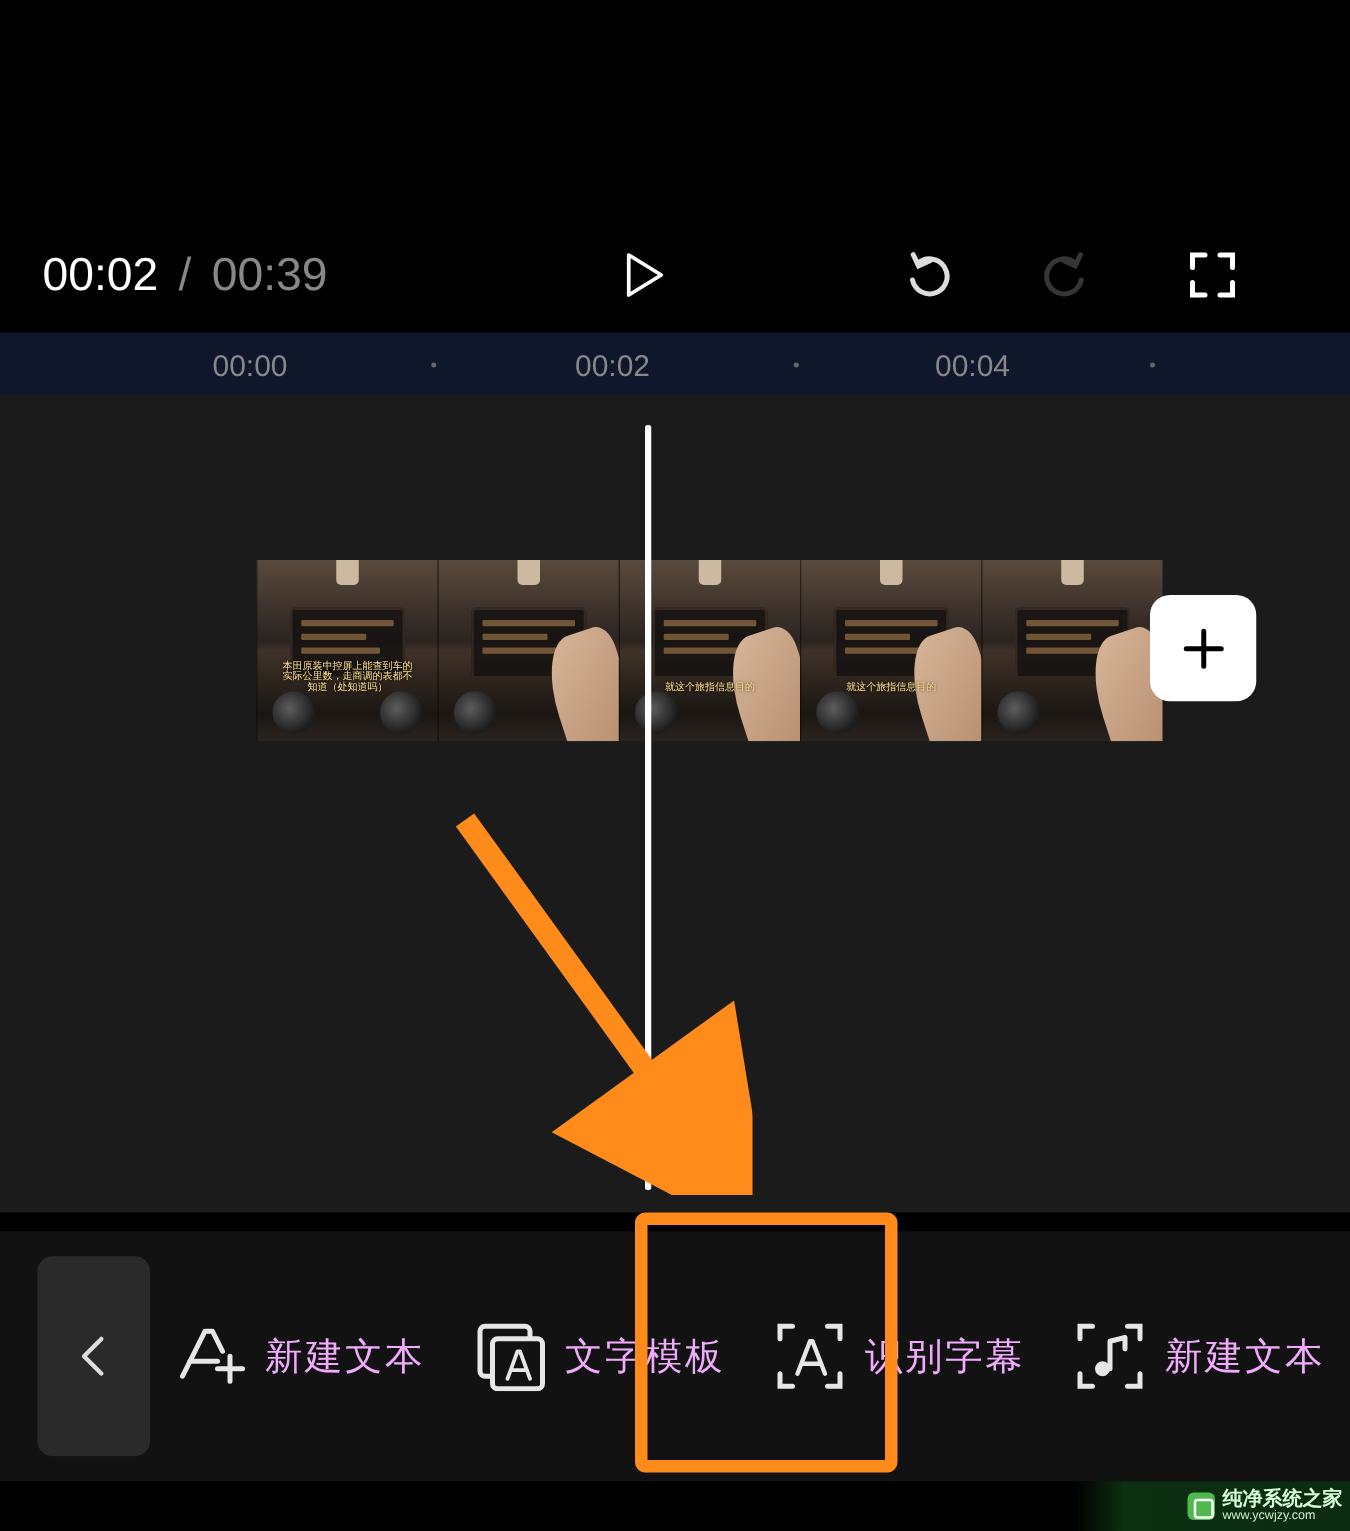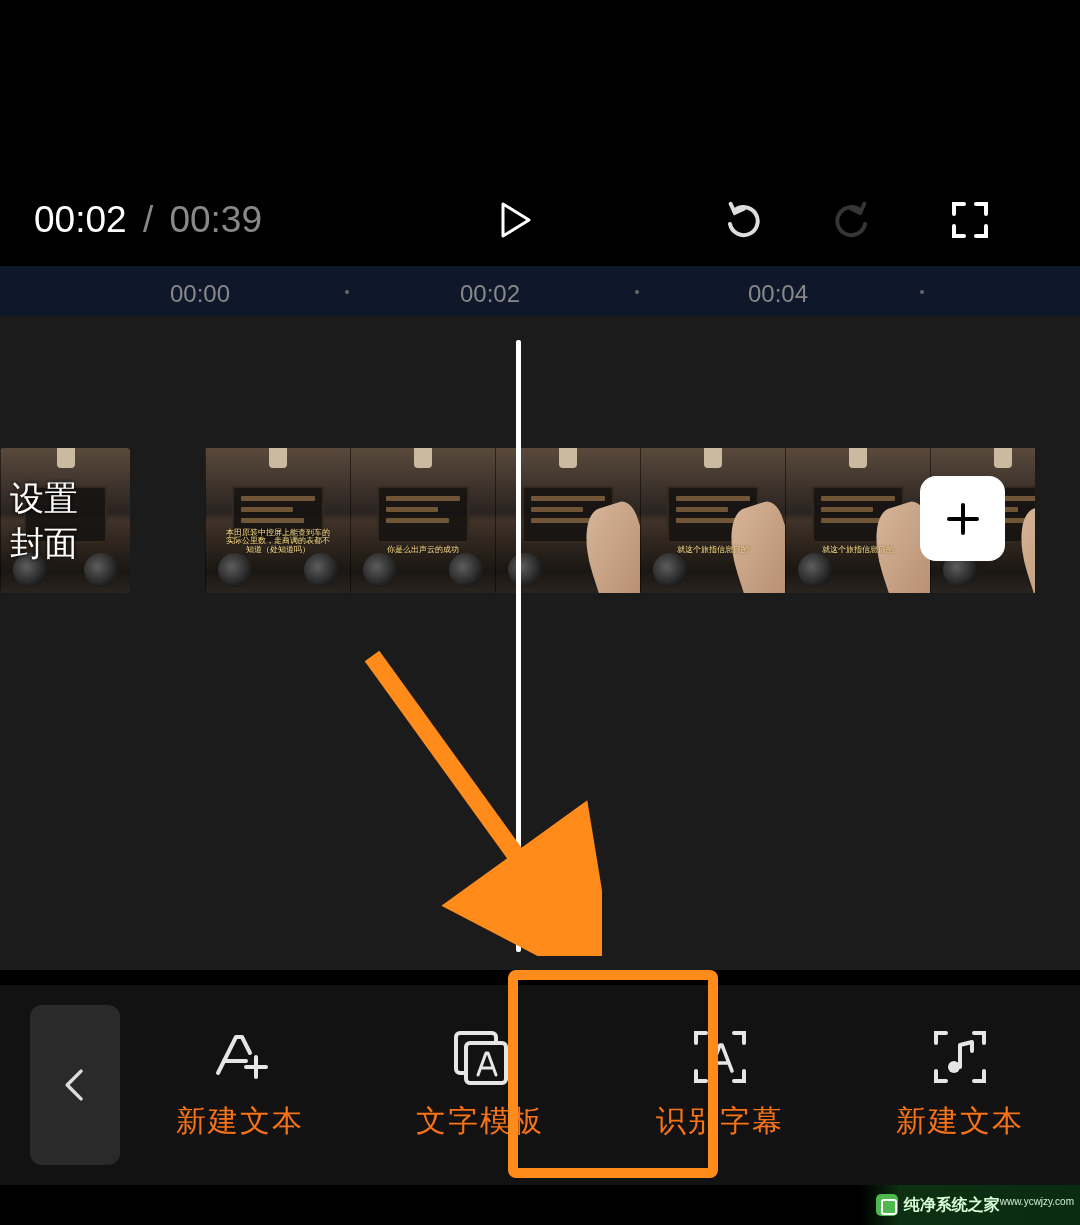--- a/index.html
+++ b/index.html
@@ -219,25 +219,25 @@
   .back-btn {
     width: 90px; height: 160px;
     margin-left: 30px;
     background: #2a2a2a;
     border-radius: 12px;
     display: flex; align-items: center; justify-content: center;
   }
   .tool-cell {
     flex: 1;
     display: flex;
-    flex-direction: column;
+    flex-direction: row;
     align-items: center;
     justify-content: center;
     gap: 16px;
-    color: #f97316;
+    color: #f0abfc;
   }
   .tool-cell .label { font-size: 30px; letter-spacing: 2px; }
   .tool-cell .ticon { width: 56px; height: 56px; display: flex; align-items: center; justify-content: center; }
 
   
   .watermark {
     position: absolute;
     right: 0; bottom: 0;
     height: 40px; width: 220px;
     background: linear-gradient(90deg, rgba(0,0,0,0) 0%, #0d2f12 18%, #0a2b10 100%);
@@ -249,21 +249,21 @@
   .watermark .wm-box {
     width: 22px; height: 22px;
     background: #4fb84f;
     border-radius: 5px;
     position: relative;
   }
   .watermark .wm-box::after{
     content:""; position:absolute; left:5px; top:5px; width:12px; height:12px;
     border: 2px solid #fff; border-radius: 3px;
   }
-  .watermark .wm-text { display: flex; flex-direction: row; line-height: 1; }
+  .watermark .wm-text { display: flex; flex-direction: column; line-height: 1; }
   .watermark .wm-text .t1 { color: #d7ffd7; font-size: 16px; font-weight: 600; }
   .watermark .wm-text .t2 { color: #cfeecd; font-size: 10px; }
 </style>
 </head>
 <body>
 
 <div class="playback-bar">
   <div class="time-box">
     <span class="time-current">00:02</span>
     <span class="time-sep">/</span>
@@ -297,49 +297,31 @@
 <div class="ruler">
   <span class="ruler-cell" style="left:200px">00:00</span>
   <span class="ruler-dot" style="left:345px"></span>
   <span class="ruler-cell" style="left:490px">00:02</span>
   <span class="ruler-dot" style="left:635px"></span>
   <span class="ruler-cell" style="left:778px">00:04</span>
   <span class="ruler-dot" style="left:920px"></span>
 </div>
 
 <div class="timeline">
-  <div class="cover-thumb">
-    <div class="sim-thumb" style="left:0;right:0;top:0;bottom:0;position:absolute;">
-      <div class="knob l"></div>
-        <div class="knob r"></div>
-    </div>
-    <span style="position:relative;z-index:2;text-shadow:0 0 4px #000">设置</span>
-    <span style="position:relative;z-index:2;text-shadow:0 0 4px #000">封面</span>
-  </div>
 
   <div class="clip-strip">
     <div class="sim-thumb">
         <div class="screen-lines">
           <i></i>
           <i></i>
           <i></i>
         </div>
         <div class="knob l"></div>
         <div class="knob r"></div>
         <div class="caption">本田原装中控屏上能查到车的<br>实际公里数，走商调的表都不<br>知道（处知道吗）</div>
-      </div>
-    <div class="sim-thumb">
-        <div class="screen-lines">
-          <i></i>
-          <i></i>
-          <i></i>
-        </div>
-        <div class="knob l"></div>
-        <div class="knob r"></div>
-        <div class="caption">你是么出声云的成功</div>
       </div>
     <div class="sim-thumb">
         <div class="screen-lines">
           <i></i>
           <i></i>
           <i></i>
         </div>
         <div class="knob l"></div>
         <div class="knob r"></div>
         <div class="hand"></div>

